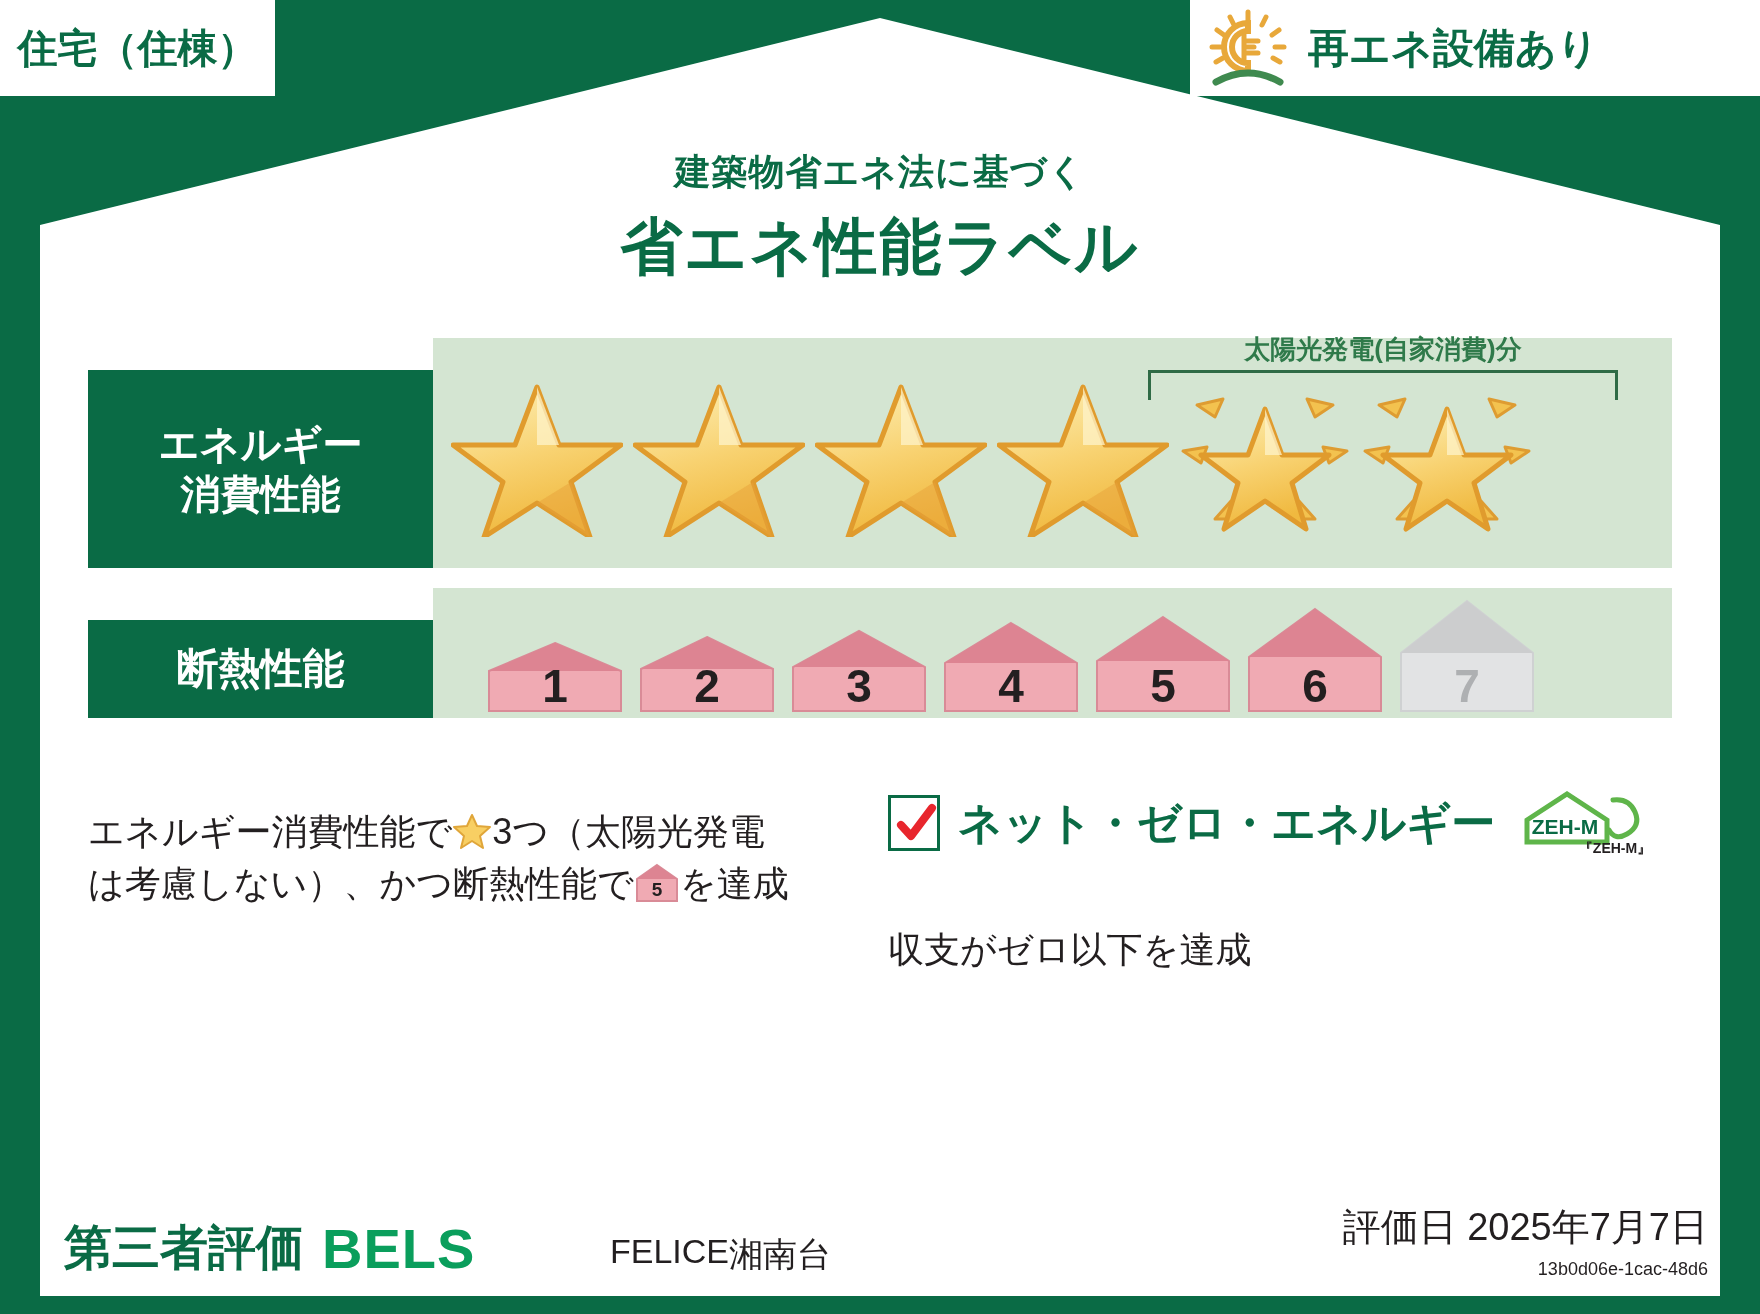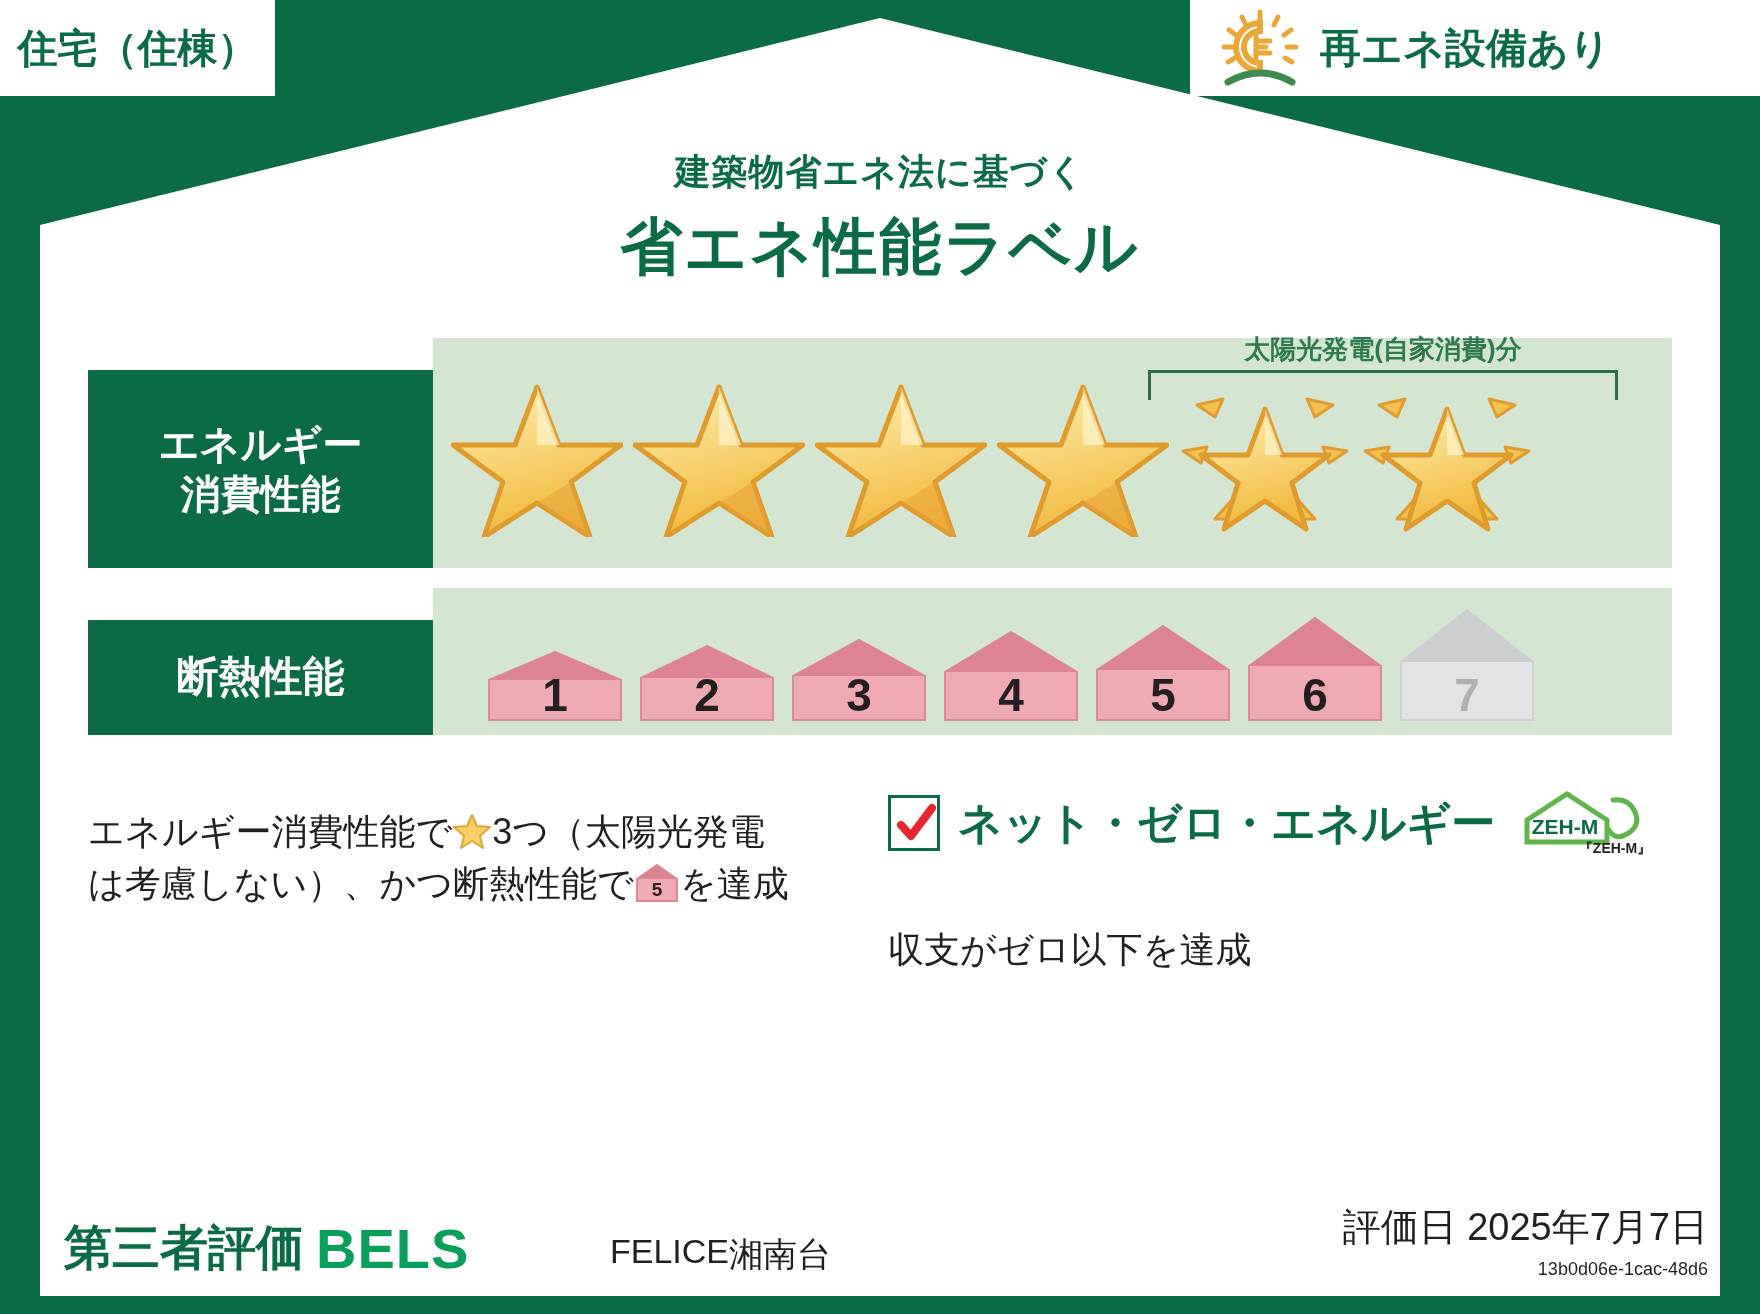--- a/index.html
+++ b/index.html
@@ -31,21 +31,21 @@
   }
   .badge-left span {
     color:#0a6b45; font-size:40px; font-weight:bold; letter-spacing:0px;
   }
   
   .badge-right {
     position:absolute; right:0px; top:0px;
     width:570px; height:96px;
     background:#ffffff;
     display:flex; align-items:center; gap:14px;
-    padding-left:24px;
+    padding-left:12px;
     z-index:20;
   }
   .badge-right .txt {
     color:#0a6b45; font-size:41px; font-weight:bold;
   }
   .sun-icon { width:92px; height:80px; flex:0 0 auto; }
   
   .title-wrap {
     position:absolute; left:0; top:148px; width:1760px;
     text-align:center; z-index:10;
@@ -53,21 +53,21 @@
   .title-sub { color:#0a6b45; font-size:36px; font-weight:bold; letter-spacing:1px; }
   .title-main { color:#0a6b45; font-size:62px; font-weight:bold; letter-spacing:2px; margin-top:8px;}
   
   .row {
     position:absolute;
     display:flex;
     height:230px;
     left:88px; width:1584px;
   }
   .row.energy { top:338px; }
-  .row.insul  { top:588px; height:147px; }
+  .row.insul  { top:588px; height:130px; }
   .row-label {
     width:345px; flex:0 0 345px;
     background:#0a6b45;
     color:#ffffff;
     display:flex; flex-direction:column; align-items:center; justify-content:center;
     font-size:40px; font-weight:bold; line-height:1.25;margin-top:32px;
   }
   .row.insul .row-label { font-size:42px; }
   .row-body {
     flex:1; background:#d4e5d2; position:relative;
@@ -124,21 +124,21 @@
   .zehm-logo { width:150px; height:66px; flex:0 0 auto; margin-left:2px;}
   .crit-text {
     margin-top:16px; color:#231f20; font-size:36px; line-height:1.45;
   }
   .inline-star { display:inline-block; width:40px; height:38px; vertical-align:-6px; }
   .inline-house { display:inline-block; width:46px; height:42px; vertical-align:-8px; }
   
   .footer-bels {
     position:absolute; left:40px; bottom:18px;
     width:560px; height:96px; background:#ffffff;
-    display:flex; align-items:center; gap:12px; padding-left:24px;
+    display:flex; align-items:center; gap:18px; padding-left:24px;
     z-index:20;
   }
   .bels-jp { color:#0a6b45; font-size:48px; font-weight:bold; letter-spacing:0px;}
   .bels-en { color:#0a9e5c; font-size:56px; font-weight:bold; letter-spacing:1px;}
   .footer-name {
     position:absolute; left:610px; bottom:36px;
     color:#231f20; font-size:34px; z-index:21;
     display:flex; 
   }
   .footer-right {

